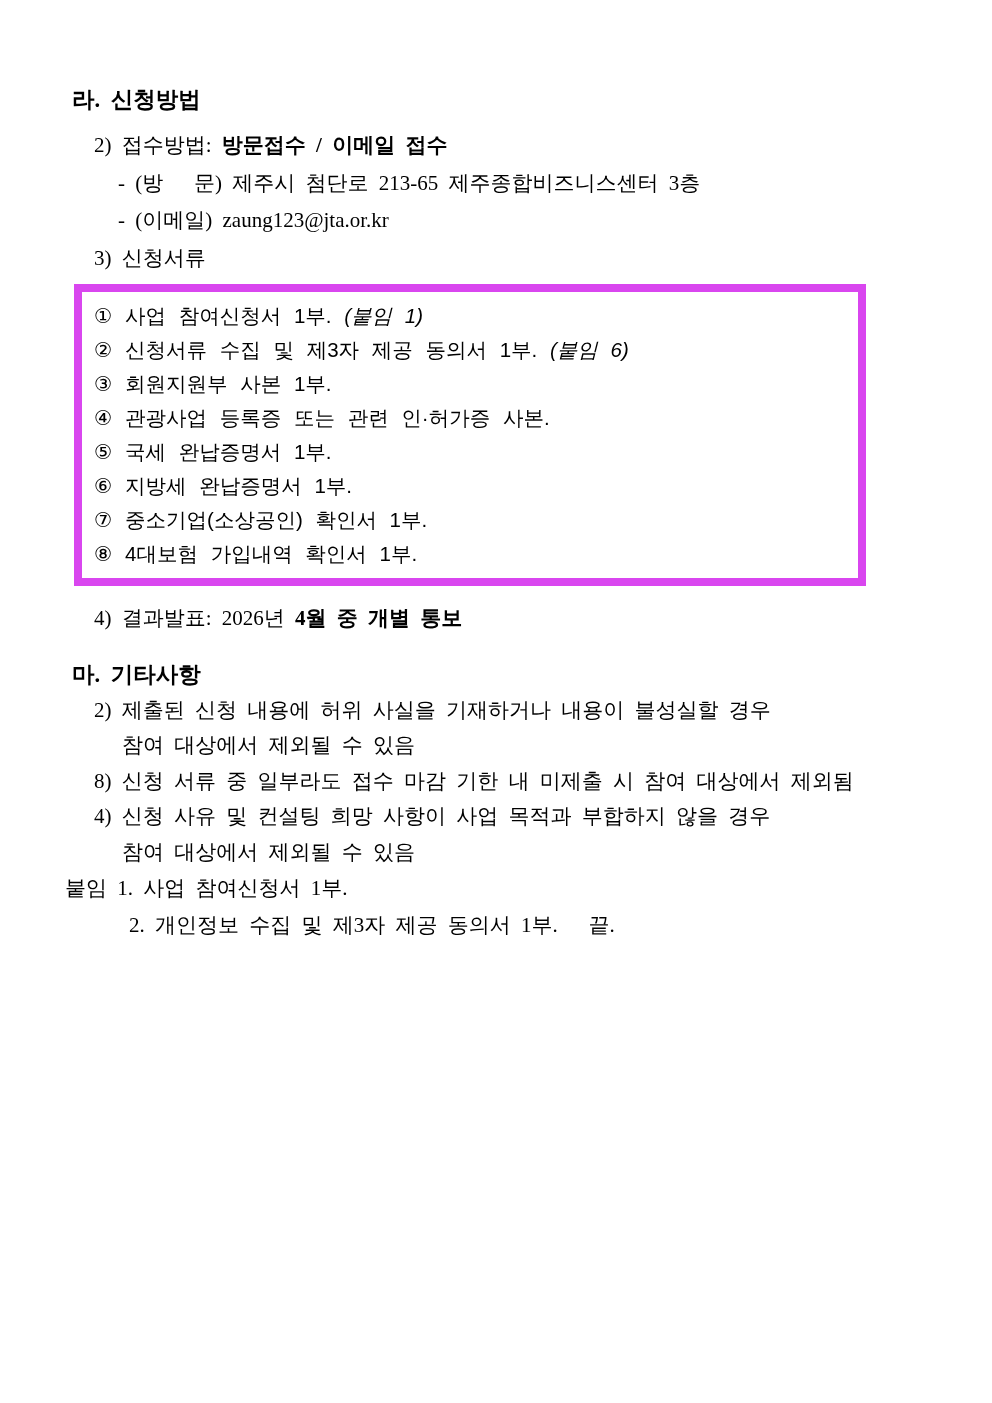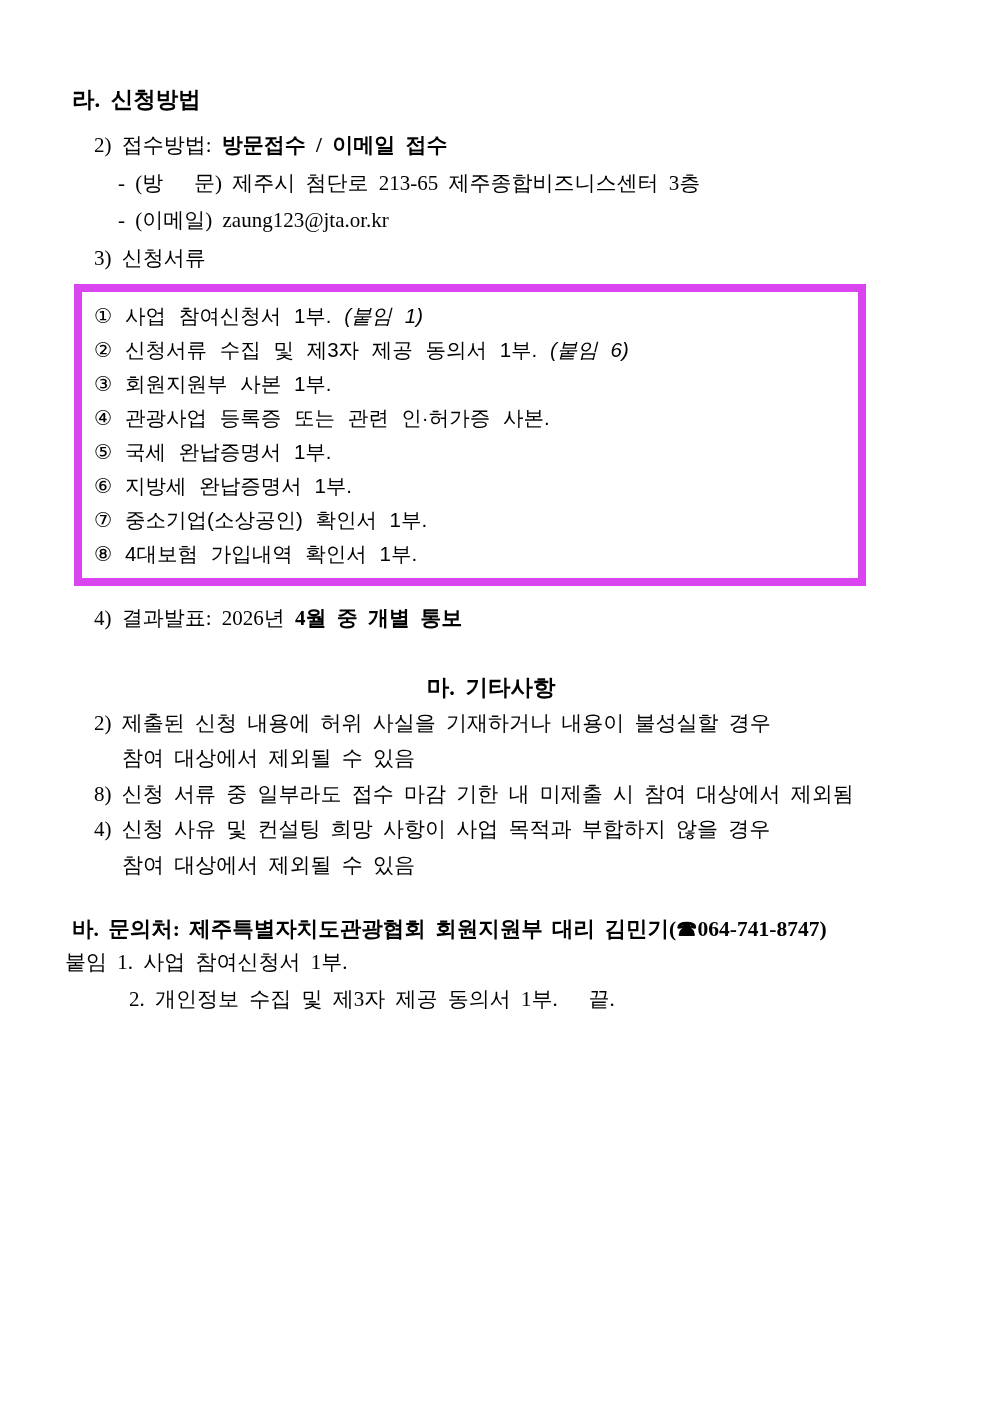--- a/index.html
+++ b/index.html
@@ -37,21 +37,21 @@
     padding: 7px 16px 7px 12px;
   }
   .doc {
     font-family: "Liberation Sans", "DejaVu Sans", sans-serif;
     font-size: 20.5px;
     line-height: 34px;
     word-spacing: 7px;
   }
   .doc .note { font-style: italic; }
   .result { margin-top: 13px; }
-  .sec-etc { margin-top: 36px; margin-bottom: 5px; text-align: center; }
+  .sec-etc { margin-top: 23px; margin-bottom: 5px; }
   .etc-line { line-height: 35.5px; }
   .cont { padding-left: 50px; font-family: Liberation Serif, serif; }
   .contact {
     margin-top: 31px;
     font-weight: bold;
     font-size: 21.5px;
     line-height: 30px;
     word-spacing: 4px;
   }
   .attach { margin-left: -7px; }
@@ -89,20 +89,19 @@
   <div class="t ind1 result"><span>4) 결과발표: 2026년 </span><b>4월 중 개별 통보</b></div>
 
   <div class="t h1 sec-etc">마. 기타사항</div>
 
   <div class="t ind1 etc-line">2) 제출된 신청 내용에 허위 사실을 기재하거나 내용이 불성실할 경우</div>
   <div class="t ind1 etc-line cont">참여 대상에서 제외될 수 있음</div>
   <div class="t ind1 etc-line">8) 신청 서류 중 일부라도 접수 마감 기한 내 미제출 시 참여 대상에서 제외됨</div>
   <div class="t ind1 etc-line">4) 신청 사유 및 컨설팅 희망 사항이 사업 목적과 부합하지 않을 경우</div>
   <div class="t ind1 etc-line cont">참여 대상에서 제외될 수 있음</div>
 
-  <div class="t contact">바. 문의처: 제주특별자치도관광협회 회원지원부 대리 김민기(☎064-741-8747)</div>
 
   <div class="attach">
     <div class="t attach-line">붙임 1. 사업 참여신청서 1부.</div>
     <div class="t attach-line attach-cont">2. 개인정보 수집 및 제3자 제공 동의서 1부.   끝.</div>
   </div>
 
 </div>
 
 </body></html>

